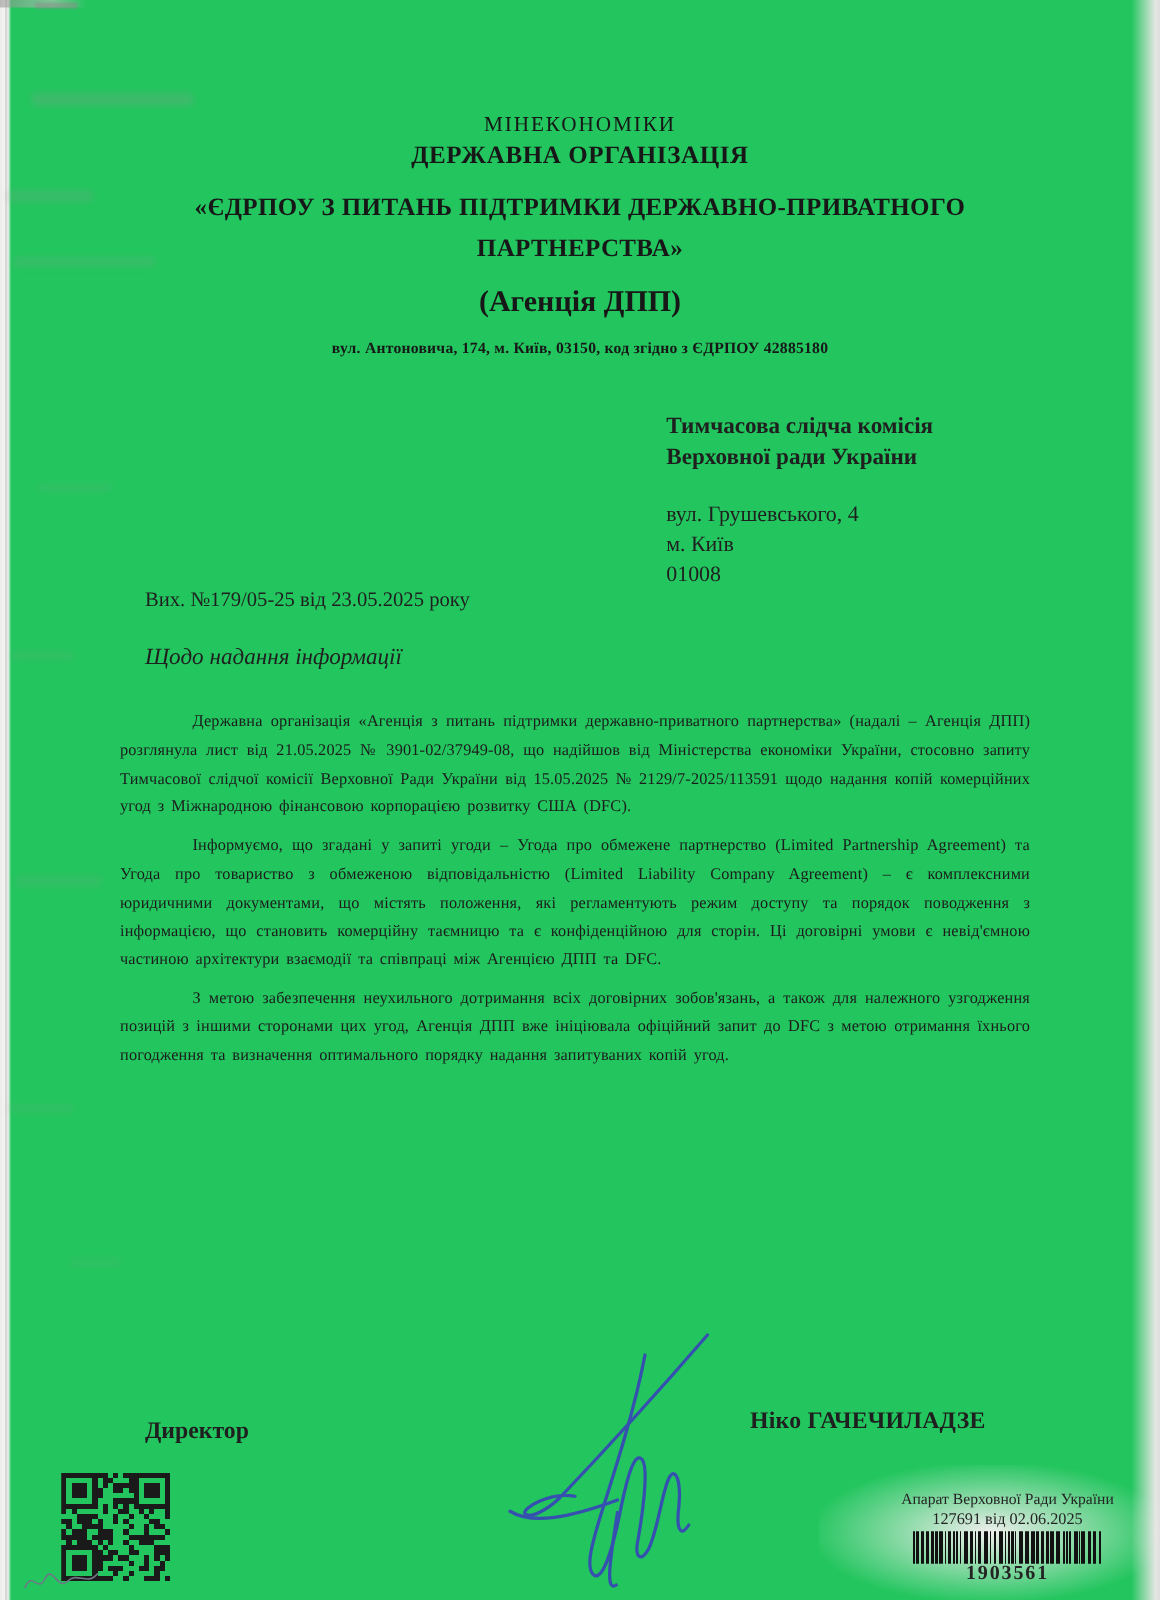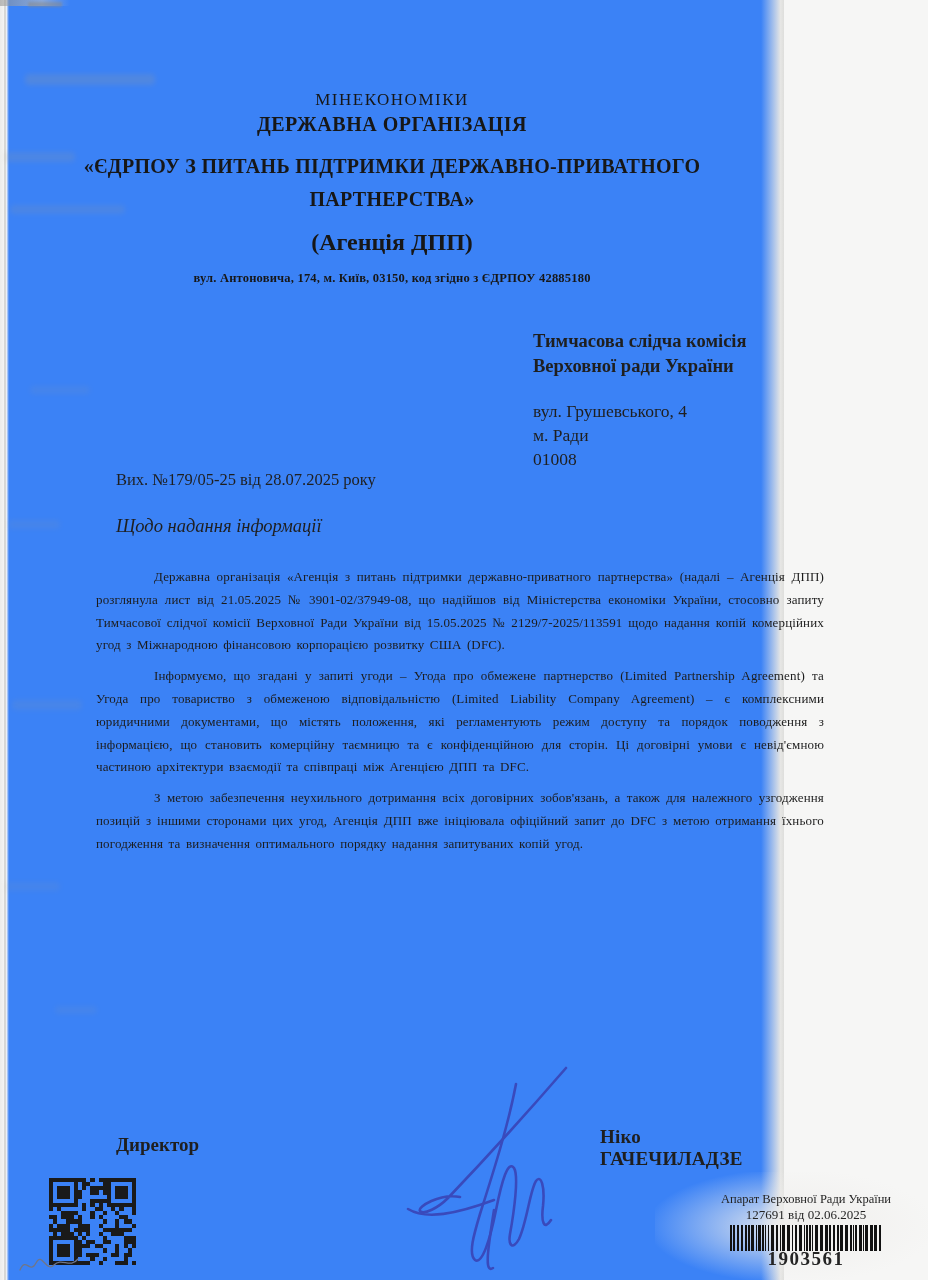--- a/index.html
+++ b/index.html
@@ -2,22 +2,22 @@
 <html><head>
 <meta charset="utf-8">
 <style>
   html,body{margin:0;padding:0;}
   body{
     width:928px;height:1280px;overflow:hidden;
     background:#f6f6f5;
     font-family:"Liberation Serif","DejaVu Serif",serif;
   }
   .page{
-    position:relative;width:784px;height:1280px;
-    background:#3b82f6;color:#1f1f1f;
+    position:relative;width:928px;height:1280px;
+    background:#22c55e;color:#1f1f1f;
   }
   
   .edge-left-band{position:absolute;left:0;top:0;width:9px;height:1280px;
     background:linear-gradient(90deg,#ececea,#f9f9f8 70%,transparent);}
   .edge-left-line{position:absolute;left:4px;top:0;width:2px;height:1280px;background:#cfcfcd;opacity:.8;}
   .edge-right-band{position:absolute;right:0;top:0;width:23px;height:1280px;
     background:linear-gradient(90deg,transparent,#e6e6e4 85%,#dededc);}
   .corner-mark{position:absolute;left:0;top:0;width:70px;height:6px;
     background:linear-gradient(90deg,#8f8f8d,#c9c9c7 60%,transparent);opacity:.55;}
   .corner-dash{position:absolute;left:28px;top:2px;width:34px;height:5px;background:#8a8a88;opacity:.5;filter:blur(1px);}
@@ -49,21 +49,21 @@
   .sig-name{position:absolute;left:600px;top:1126px;font-size:19px;font-weight:bold;letter-spacing:.2px;}
   .sig-svg{position:absolute;left:398px;top:1062px;}
   
   .qr{position:absolute;left:49px;top:1178px;width:87px;height:87px;}
   .pen-squiggle{position:absolute;left:18px;top:1248px;}
   
   .stamp{position:absolute;left:706px;top:1192px;width:200px;text-align:center;color:#242424;}
   .stamp .l1{font-size:12.5px;line-height:15px;text-align:center;}
   .stamp .l2{font-size:13px;line-height:16px;}
   .stamp .barcode{display:block;margin:2px auto 0;}
-  .stamp .num{font-size:19px;font-weight:bold;letter-spacing:1.5px;line-height:15px;}
+  .stamp .num{font-size:16px;font-weight:bold;letter-spacing:1.5px;line-height:15px;}
 </style>
 </head>
 <body>
 
 <div class="page">
 
   <div class="edge-left-band"></div>
   <div class="edge-left-line"></div>
   <div class="edge-right-band"></div>
   <div class="corner-mark"></div>
@@ -86,26 +86,26 @@
     <div class="org-address">вул. Антоновича, 174, м. Київ, 03150, код згідно з ЄДРПОУ 42885180</div>
   </div>
 
   <div class="recipient">
     <div class="name">
       <div>Тимчасова слідча комісія</div>
       <div>Верховної ради України</div>
     </div>
     <div class="addr">
       <div>вул. Грушевського, 4</div>
-      <div>м. Ради</div>
+      <div>м. Київ</div>
       <div>01008</div>
     </div>
   </div>
 
-  <div class="ref-line">Вих. №179/05-25 від 28.07.2025 року</div>
+  <div class="ref-line">Вих. №179/05-25 від 23.05.2025 року</div>
   <div class="subject">Щодо надання інформації</div>
 
   <div class="body-text">
     <p>Державна організація «Агенція з питань підтримки державно-приватного партнерства» (надалі – Агенція ДПП) розглянула лист від 21.05.2025 № 3901-02/37949-08, що надійшов від Міністерства економіки України, стосовно запиту Тимчасової слідчої комісії Верховної Ради України від 15.05.2025 № 2129/7-2025/113591 щодо надання копій комерційних угод з Міжнародною фінансовою корпорацією розвитку США (DFC).</p>
     <p>Інформуємо, що згадані у запиті угоди – Угода про обмежене партнерство (Limited Partnership Agreement) та Угода про товариство з обмеженою відповідальністю (Limited Liability Company Agreement) – є комплексними юридичними документами, що містять положення, які регламентують режим доступу та порядок поводження з інформацією, що становить комерційну таємницю та є конфіденційною для сторін. Ці договірні умови є невід'ємною частиною архітектури взаємодії та співпраці між Агенцією ДПП та DFC.</p>
     <p>З метою забезпечення неухильного дотримання всіх договірних зобов'язань, а також для належного узгодження позицій з іншими сторонами цих угод, Агенція ДПП вже ініціювала офіційний запит до DFC з метою отримання їхнього погодження та визначення оптимального порядку надання запитуваних копій угод.</p>
   </div>
 
   <div class="sig-position">Директор</div>
   <svg class="sig-svg" width="185" height="210" viewBox="0 0 185 210" fill="none">

